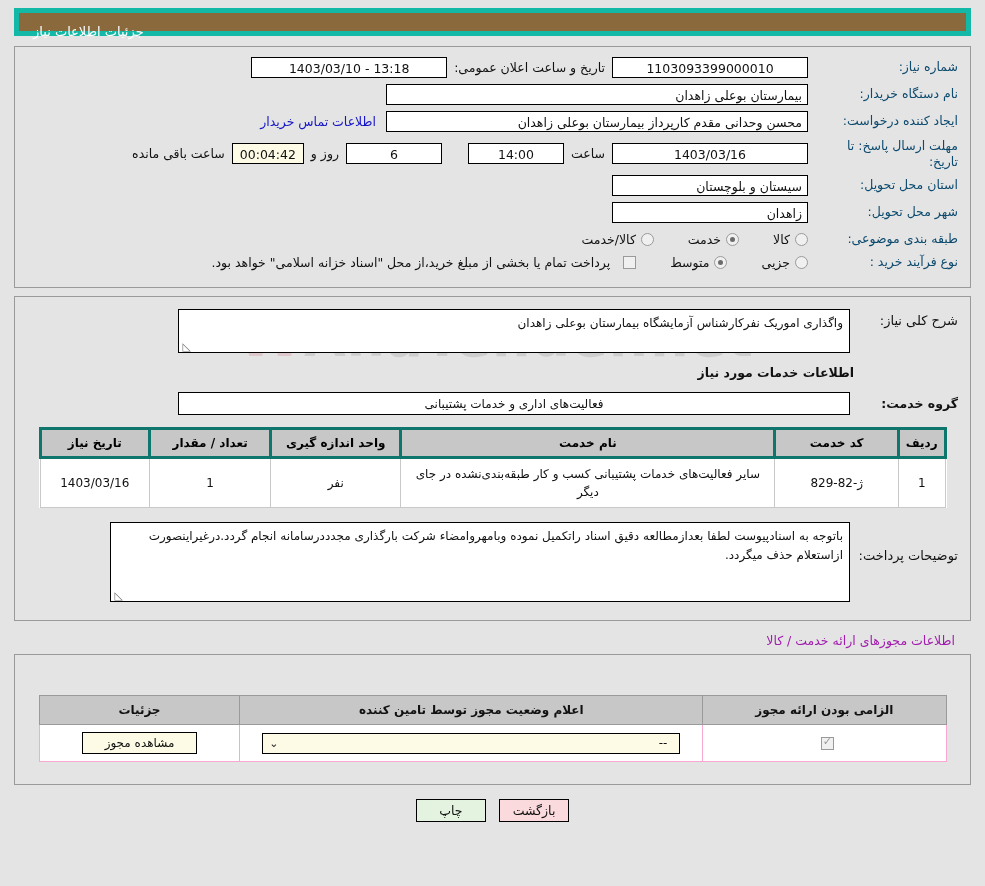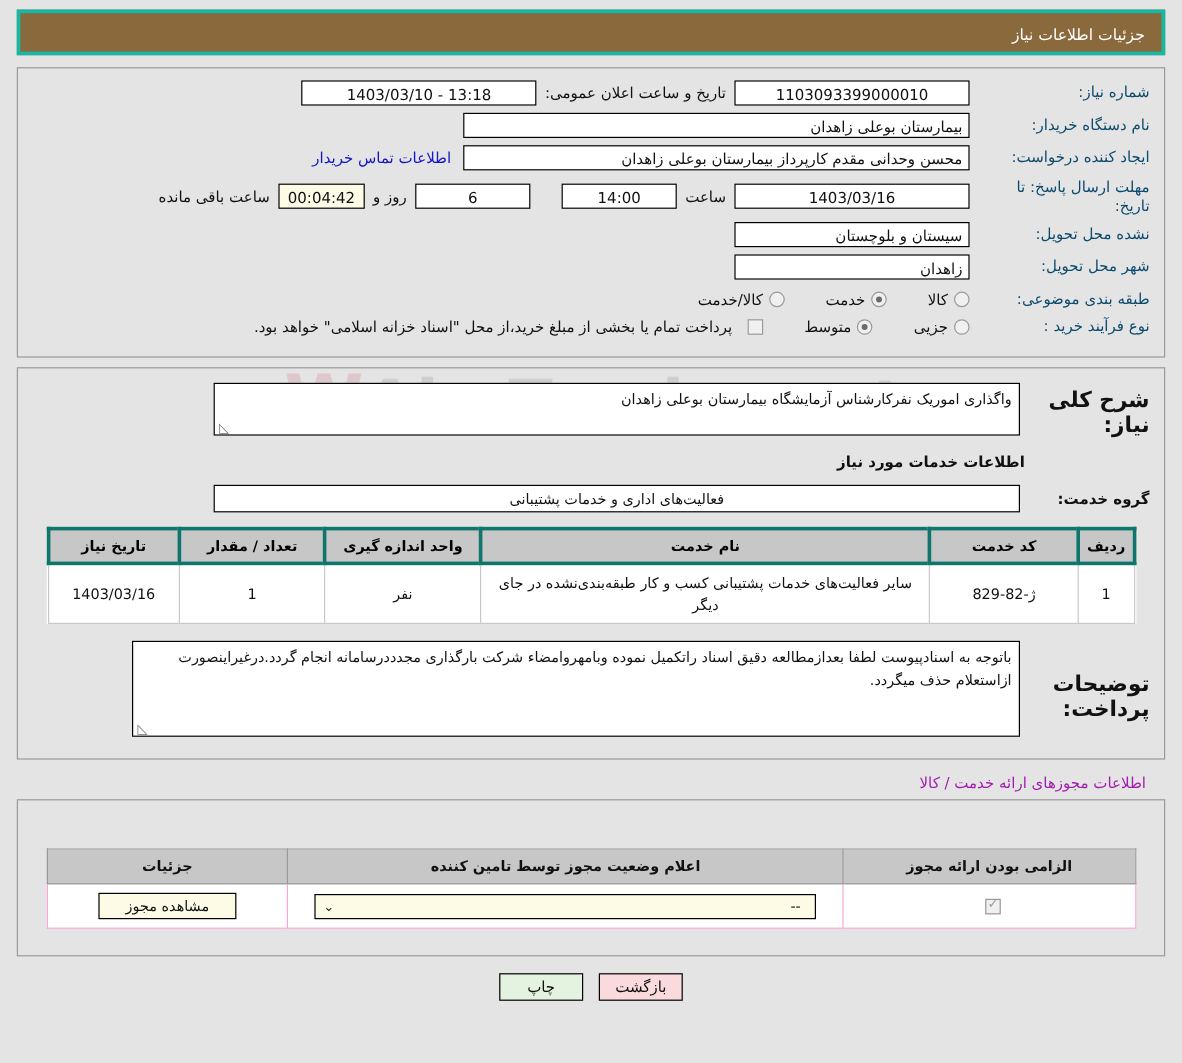--- a/index.html
+++ b/index.html
@@ -41,27 +41,27 @@
   .page {
     position: relative;
     z-index: 2;
     padding: 8px 14px 0 14px;
     box-sizing: border-box;
   }
 
   .titlebar {
     background: #8a6a3d;
     color: #ffffff;
-    height: 38px;
+    height: 28px;
     line-height: 38px;
     padding: 0 14px;
     font-size: 13px;
-    border: 3px solid #14b8a6;
-    box-sizing: border-box;
-    text-align: right;
+    border: 5px solid #14b8a6;
+    box-sizing: border-box;
+    text-align: left;
   }
 
   .panel {
     border: 1px solid #9a9a9a;
     background: transparent;
     margin-top: 10px;
     padding: 10px 12px 12px 12px;
     box-sizing: border-box;
     position: relative;
   }
@@ -181,22 +181,22 @@
     padding: 12px 12px 14px 12px;
     box-sizing: border-box;
     position: relative;
   }
 
   .ta-row { display: flex; align-items: flex-start; margin-bottom: 4px; }
   .ta-lbl {
     width: 108px;
     flex: 0 0 108px;
     text-align: right;
-    font-size: 18px;
-    font-weight: bold;
+    font-size: 13px;
+    font-weight: normal;
     padding-left: 8px;
     padding-top: 4px;
     box-sizing: border-box;
   }
   .ta {
     border: 1px solid #000;
     background: #fff;
     font-size: 12px;
     padding: 4px 6px;
     box-sizing: border-box;
@@ -395,21 +395,21 @@
       <span class="inline-text">ساعت</span>
       <div class="fld w-time ltr">14:00</div>
       <span style="width:26px"></span>
       <div class="fld w-days ltr">6</div>
       <span class="inline-text">روز و</span>
       <div class="fld w-count cream ltr">00:04:42</div>
       <span class="inline-text">ساعت باقی مانده</span>
     </div>
 
     <div class="row">
-      <div class="lbl">نشده محل تحویل:</div>
+      <div class="lbl">استان محل تحویل:</div>
       <div class="fld w-province right">سیستان و بلوچستان</div>
     </div>
 
     <div class="row">
       <div class="lbl">شهر محل تحویل:</div>
       <div class="fld w-city right">زاهدان</div>
     </div>
 
     <div class="row" style="margin-top:8px;">
       <div class="lbl">طبقه بندی موضوعی:</div>

